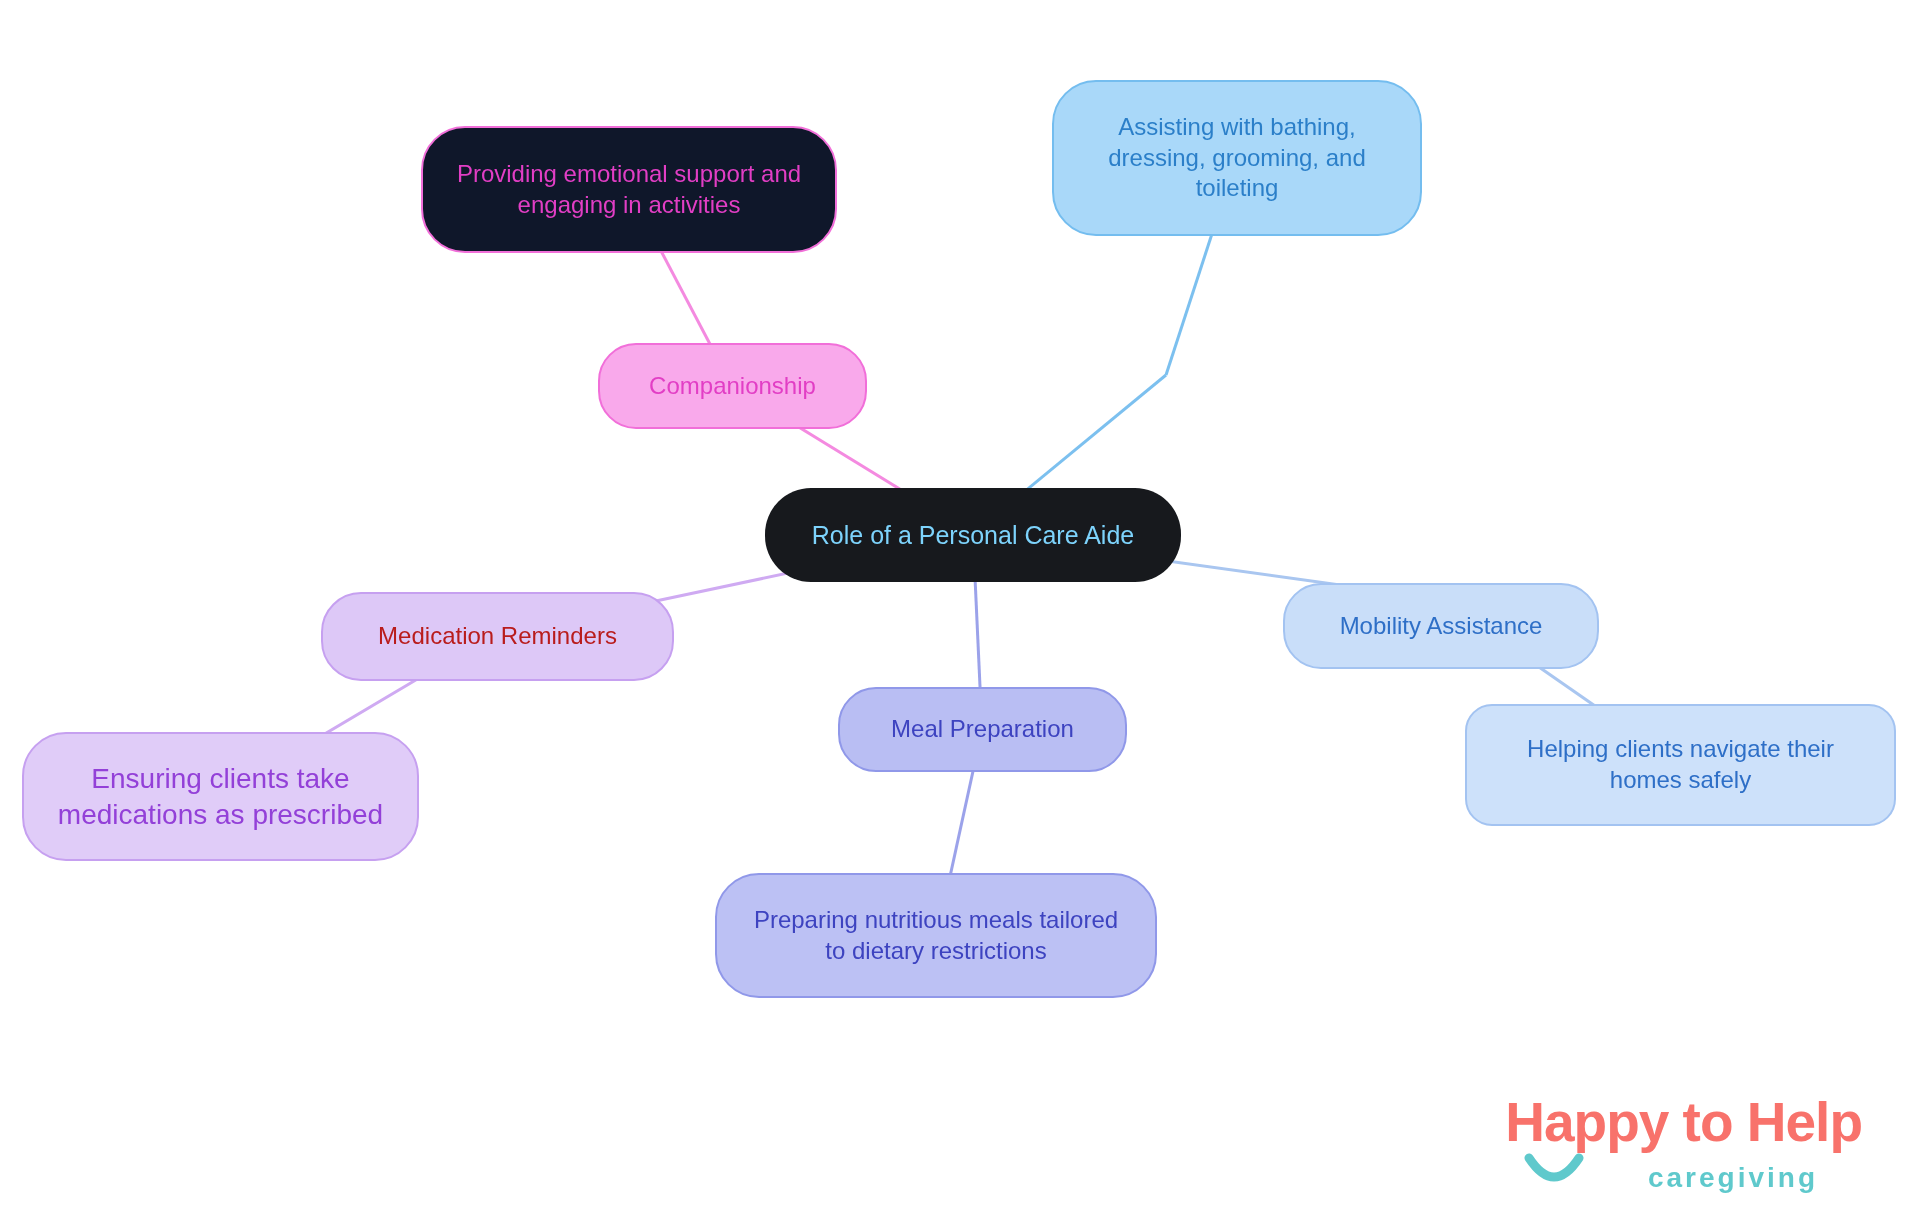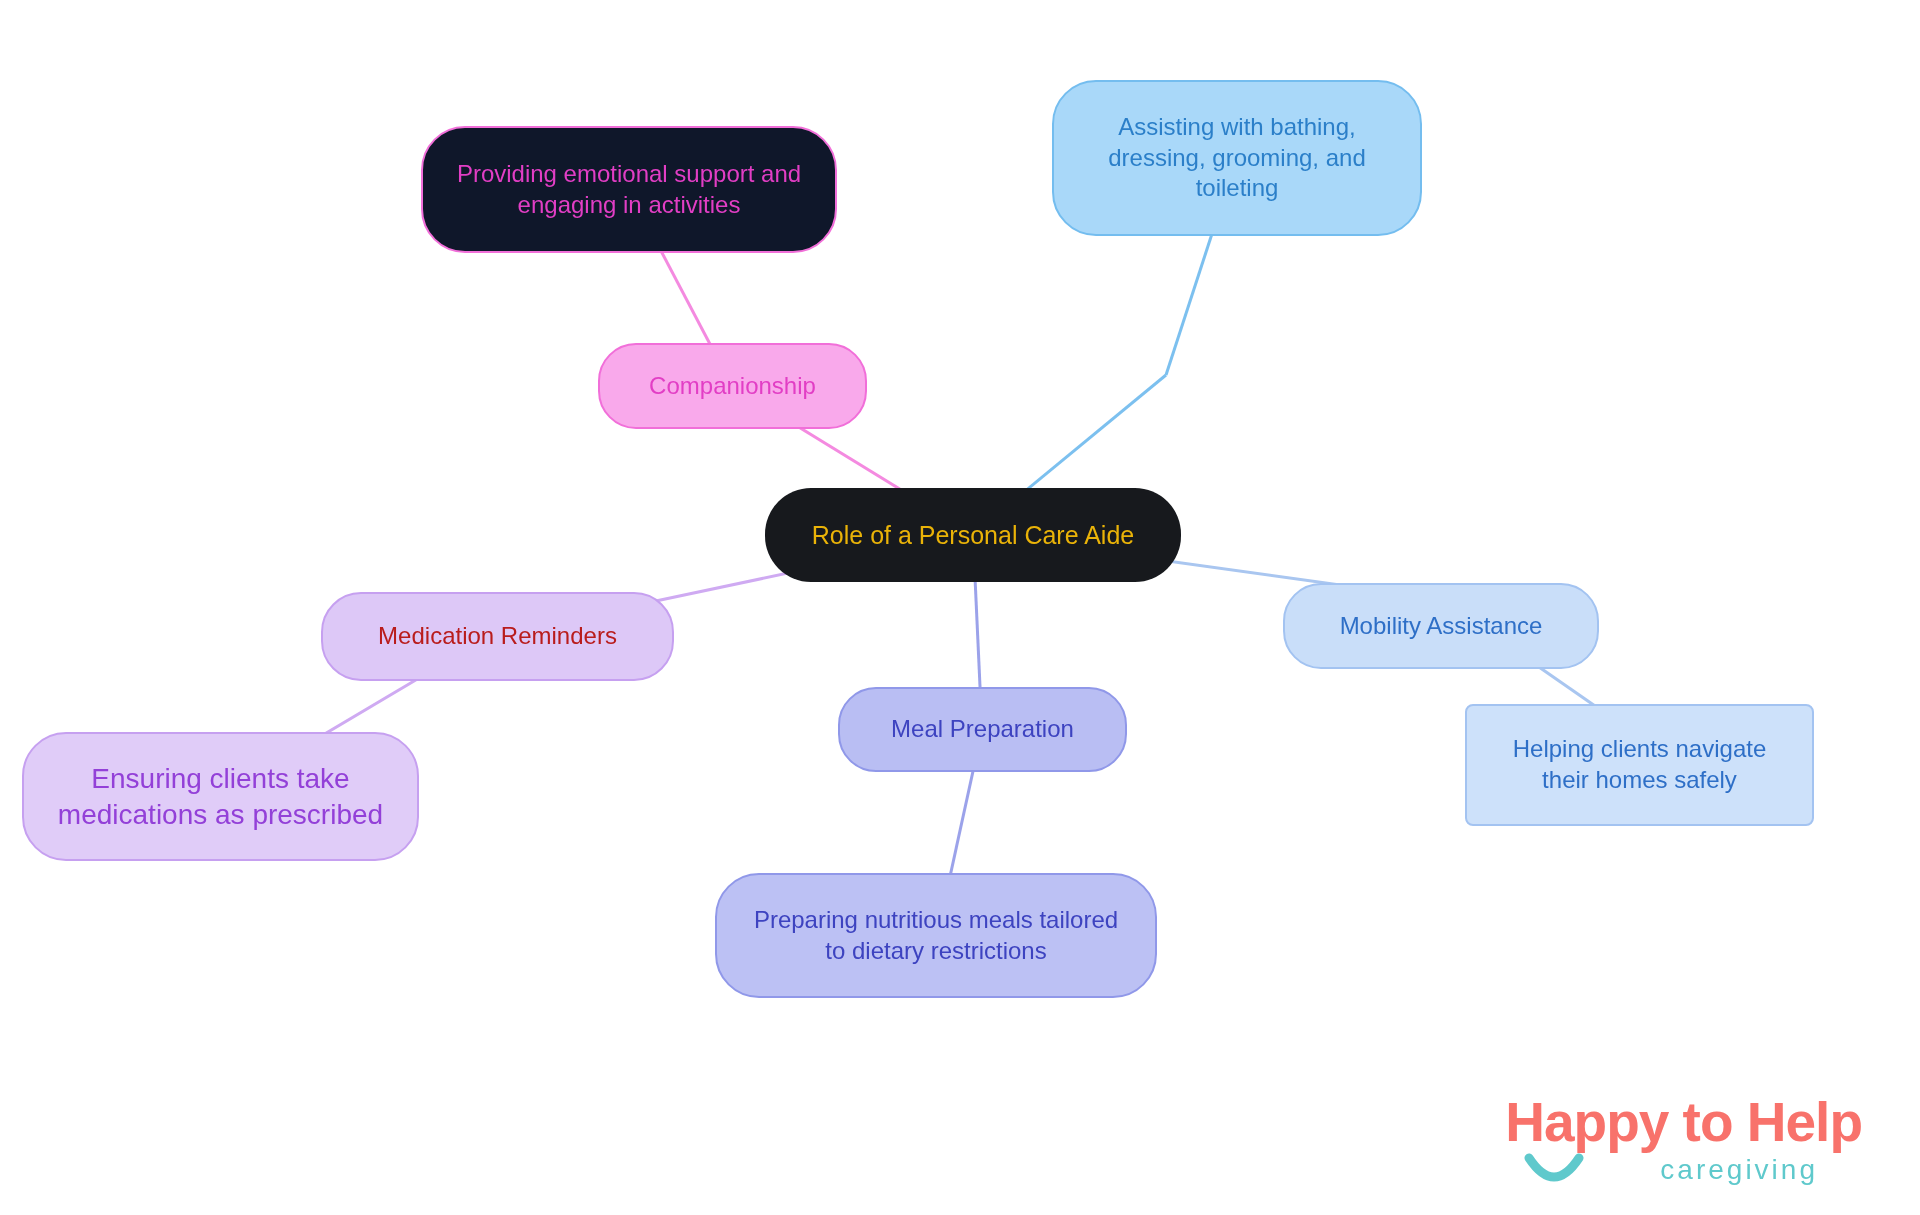--- a/index.html
+++ b/index.html
@@ -24,42 +24,42 @@
     align-items: center;
     justify-content: center;
     text-align: center;
     box-sizing: border-box;
     padding: 10px 26px;
     line-height: 1.28;
     font-weight: 500;
   }
   #n-center {
     left: 765px; top: 488px; width: 416px; height: 94px;
-    background: #17191d; color: #eab308;
+    background: #17191d; color: #7dd3fc;
     border-radius: 46px; font-size: 25px; font-weight: 500;
   }
   #n-personal {
     left: 1038px; top: 328px; width: 255px; height: 95px;
     background: #a6d7f8; border: 2px solid #74bdef; color: #2b7fc9;
     border-radius: 38px; font-size: 24px;
   }
   #n-assist {
     left: 1052px; top: 80px; width: 370px; height: 156px;
     background: #a9d8f9; border: 2px solid #74bdef; color: #2b7fc9;
     border-radius: 44px; font-size: 24px;
   }
   #n-mobility {
     left: 1283px; top: 557px; width: 316px; height: 86px;
     background: #c9def9; border: 2px solid #a3c3f1; color: #2e6fc7;
     border-radius: 38px; font-size: 24px; margin-top: 26px;
   }
   #n-helping {
-    left: 1465px; top: 704px; width: 349px; height: 122px;
+    left: 1465px; top: 704px; width: 431px; height: 122px;
     background: #cde1fa; border: 2px solid #a3c3f1; color: #2e6fc7;
-    border-radius: 8px; font-size: 24px;
+    border-radius: 27px; font-size: 24px;
   }
   #n-meal {
     left: 838px; top: 687px; width: 289px; height: 85px;
     background: #b9bef3; border: 2px solid #9098e9; color: #3d43c0;
     border-radius: 38px; font-size: 24px;
   }
   #n-preparing {
     left: 715px; top: 873px; width: 442px; height: 125px;
     background: #bcc1f4; border: 2px solid #9098e9; color: #3d43c0;
     border-radius: 44px; font-size: 24px;
@@ -92,24 +92,24 @@
   }
   .logo-brand {
     font-size: 55px;
     font-weight: 800;
     letter-spacing: -1px;
     color: #f8726b;
     line-height: 1;
   }
   .logo-tagline {
     font-size: 28px;
-    font-weight: 400;
+    font-weight: 700;
     letter-spacing: 3px;
     color: #5fc9cc;
-    margin-top: 4px;
+    margin-top: 12px;
     margin-right: 44px;
   }
   .logo-smile {
     position: absolute;
     left: 1522px; top: 1150px;
     z-index: 3;
   }
 </style>
 </head>
 <body>

